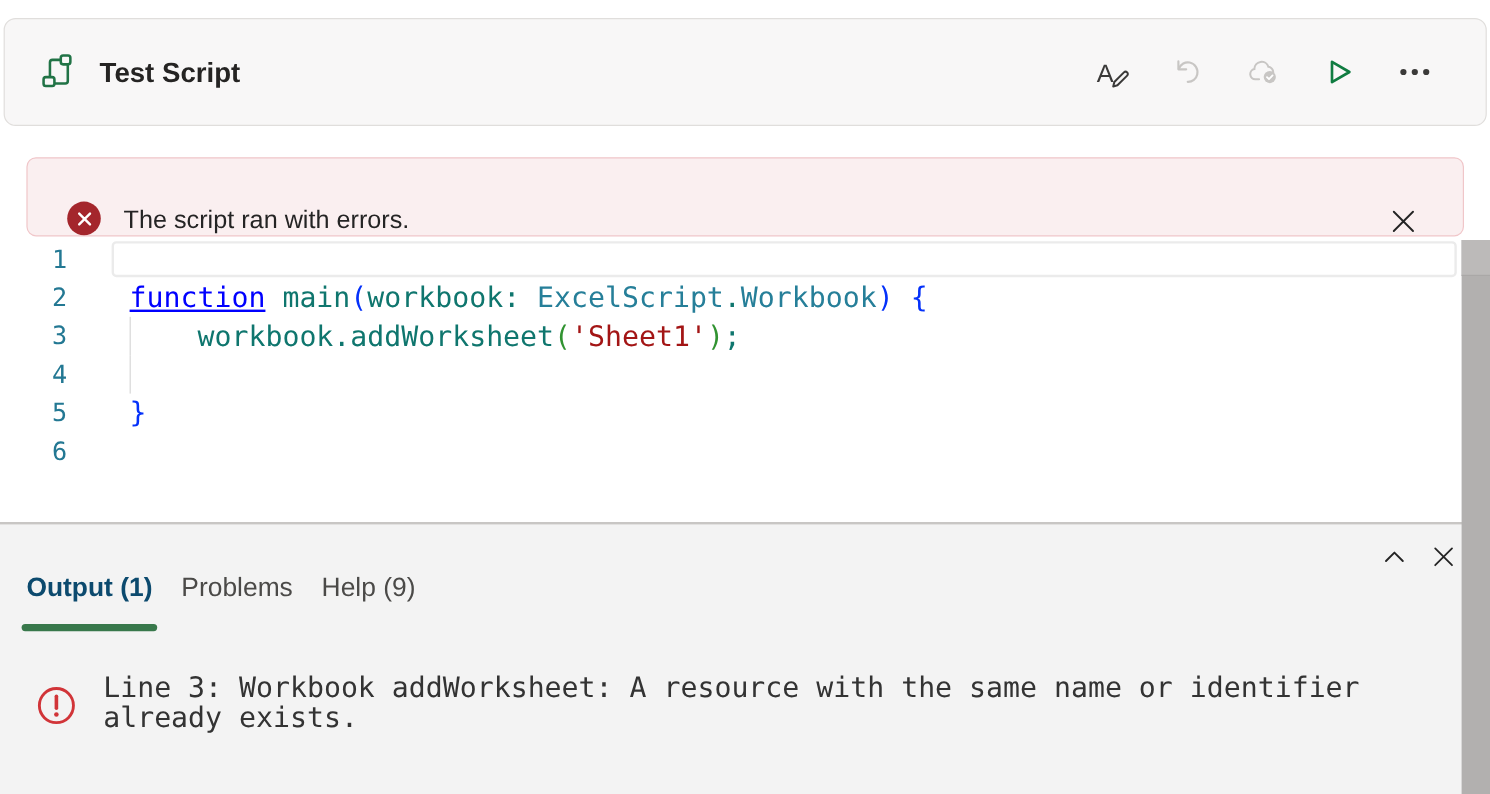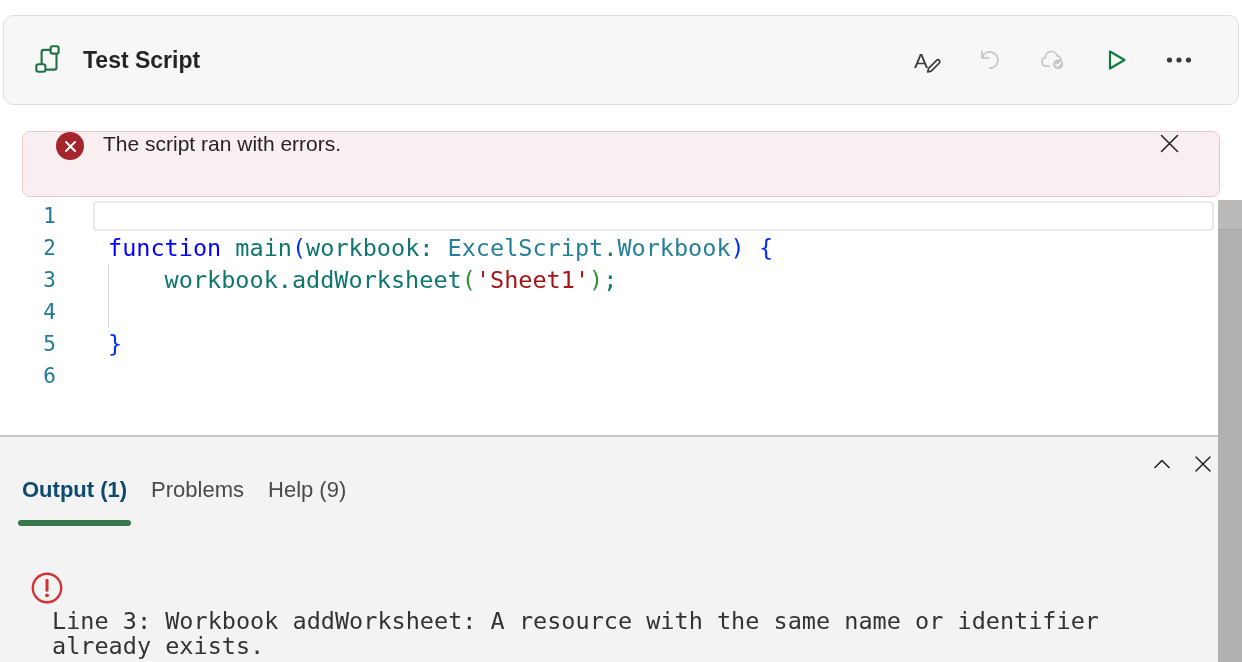--- a/index.html
+++ b/index.html
@@ -11,54 +11,54 @@
                background:#f8f7f7;border:1px solid #e0dedc;border-radius:10px;
                display:flex;align-items:center;}
   .script-icon{margin-left:27px;flex:none;display:flex;}
   .header-title{margin-left:18px;font-size:23px;font-weight:bold;color:#252423;}
   .toolbar{margin-left:auto;margin-right:44px;display:flex;align-items:center;gap:33px;}
   .tb-btn{width:30px;height:30px;display:flex;align-items:center;justify-content:center;cursor:pointer;}
 
   
   .error-banner{position:absolute;left:22px;top:131px;width:1198px;height:66px;box-sizing:border-box;
                 background:var(--banner-bg,#faeff0);border:1px solid var(--banner-border,#f0c6c9);
-                border-radius:8px;display:flex;align-items:flex-start;}
+                border-radius:8px;display:flex;align-items:flex-end;}
   .error-circle{width:28px;height:28px;border-radius:50%;background:var(--error-red,#a4262c);
                 margin-left:33px;flex:none;display:flex;align-items:center;justify-content:center;}
   .error-text{margin-left:19px;font-size:21px;color:#242424;}
   .banner-close{margin-left:auto;margin-right:38px;display:flex;cursor:pointer;}
 
   
   .editor{position:absolute;left:0;top:200px;width:1218px;height:234px;background:#fff;
           font-family:"DejaVu Sans Mono",monospace;font-size:23.5px;}
   .code-line{position:relative;height:32px;line-height:32px;display:flex;}
   .line-no{flex:none;width:56px;text-align:right;color:var(--line-number,#237893);font-size:21px;}
   .line-code{margin-left:52px;white-space:pre;color:#000;position:relative;z-index:1;}
   .current-box{position:absolute;left:93px;right:4px;top:1px;bottom:1px;
                border:2px solid #ebebeb;border-radius:4px;box-sizing:border-box;}
   .code-line.has-guide::after{content:"";position:absolute;left:108px;top:0;height:32px;
                border-left:1px solid #d8d8d8;}
-  .tk-kw{color:var(--token-keyword,#0000ff);}
+  .tk-kw{color:var(--token-keyword,#0000ff);text-decoration:underline;}
   .tk-fg{color:#0f766e;}
   .tk-type{color:var(--token-type,#267f99);}
   .tk-str{color:var(--token-string,#a31515);}
   .tk-b1{color:var(--token-bracket1,#0431fa);}
   .tk-b2{color:var(--token-bracket2,#319331);}
 
   
   .panel{position:absolute;left:0;top:435px;width:1242px;height:227px;box-sizing:border-box;
          background:#f3f3f3;border-top:2px solid #c8c6c4;}
   .panel-icons{position:absolute;top:16px;right:28px;display:flex;gap:19px;}
   .panel-icons .tb-btn{width:22px;height:22px;}
   .tabs{position:absolute;left:22px;top:40px;display:flex;gap:24px;font-size:22px;height:26px;}
   .tab{position:relative;color:#4b4a48;cursor:pointer;line-height:26px;}
   .tab.active{color:#0c4a6e;font-weight:bold;}
   .tab.active::after{content:"";position:absolute;left:-4px;right:-4px;bottom:-23px;height:6px;
                      border-radius:3px;background:var(--tab-underline,#38784b);}
-  .output-msg{position:absolute;left:30px;top:124px;display:flex;align-items:flex-start;flex-direction:column;}
+  .output-msg{position:absolute;left:30px;top:124px;display:flex;align-items:flex-start;}
   .output-msg .err-icon{flex:none;margin-top:10px;}
   .output-msg .msg-text{margin-left:22px;width:1080px;font-family:"DejaVu Sans Mono",monospace;
                         font-size:23.5px;line-height:24.5px;color:#333;}
 
   
   .scrollbar{position:absolute;right:0;top:200px;width:24px;height:462px;background:#b2b0af;z-index:5;}
   .scroll-top{height:30px;background:#bcbab9;border-bottom:1px solid #aaa8a7;box-sizing:border-box;}
 </style>
 </head>
 <body>

